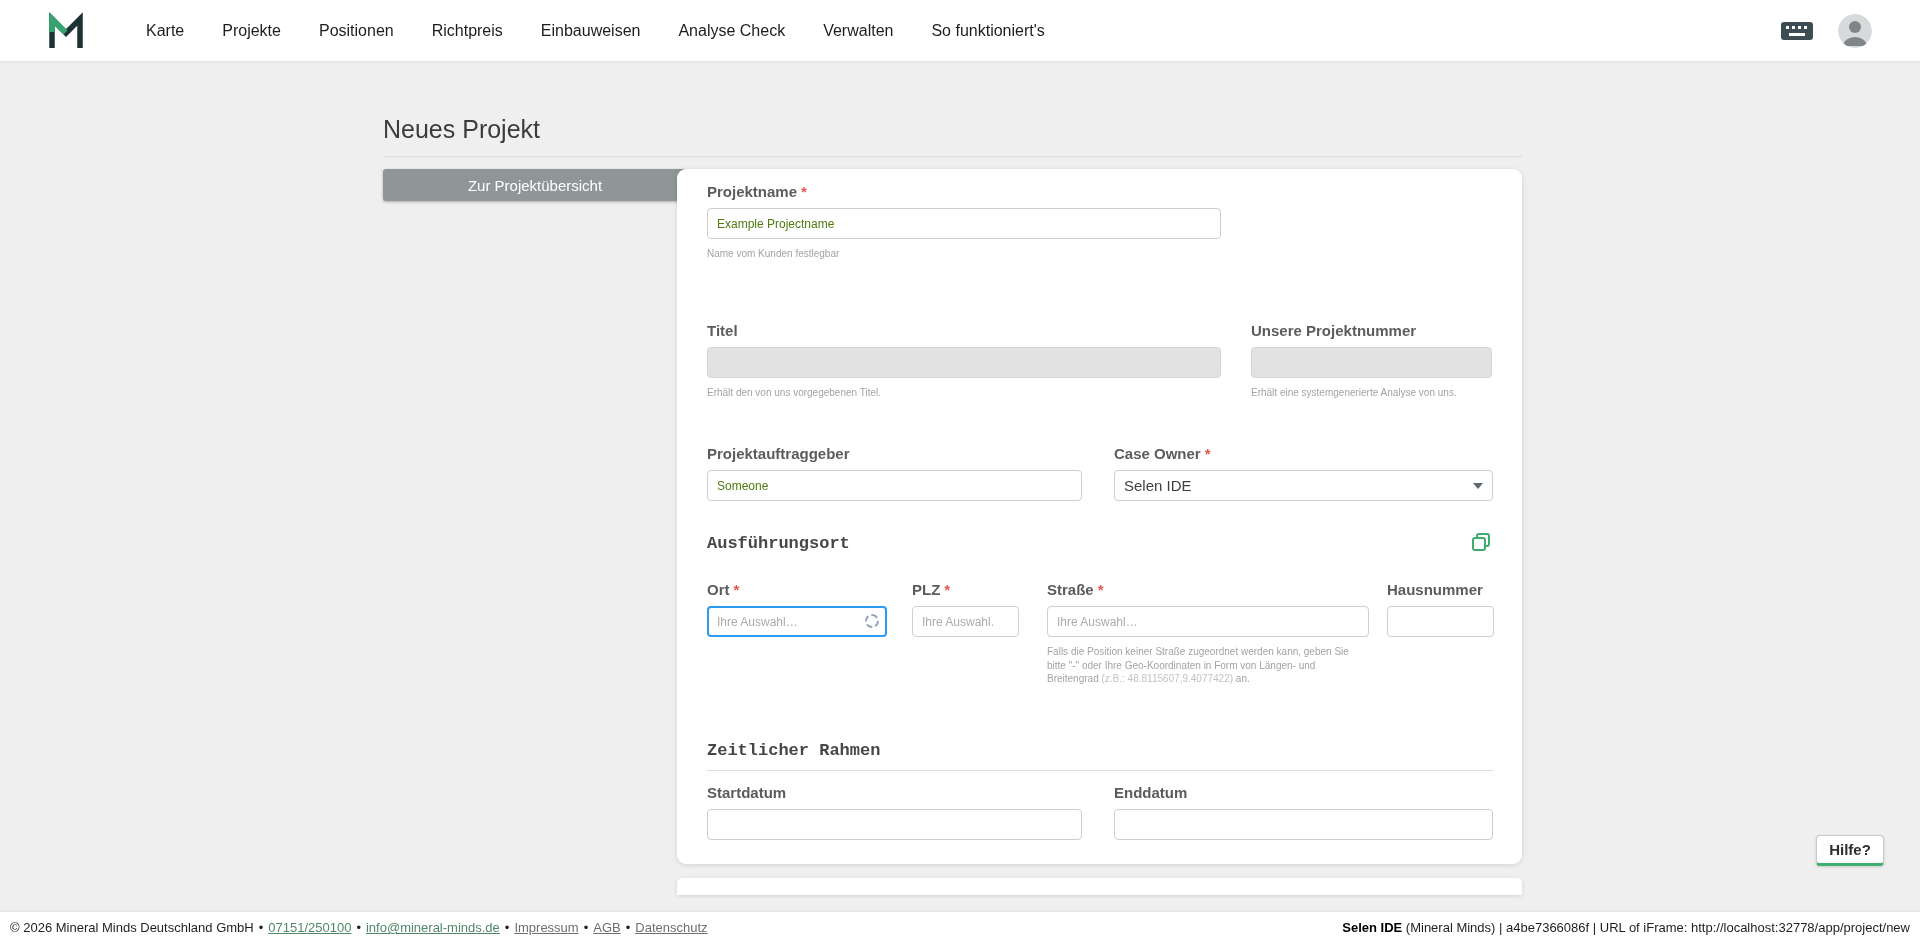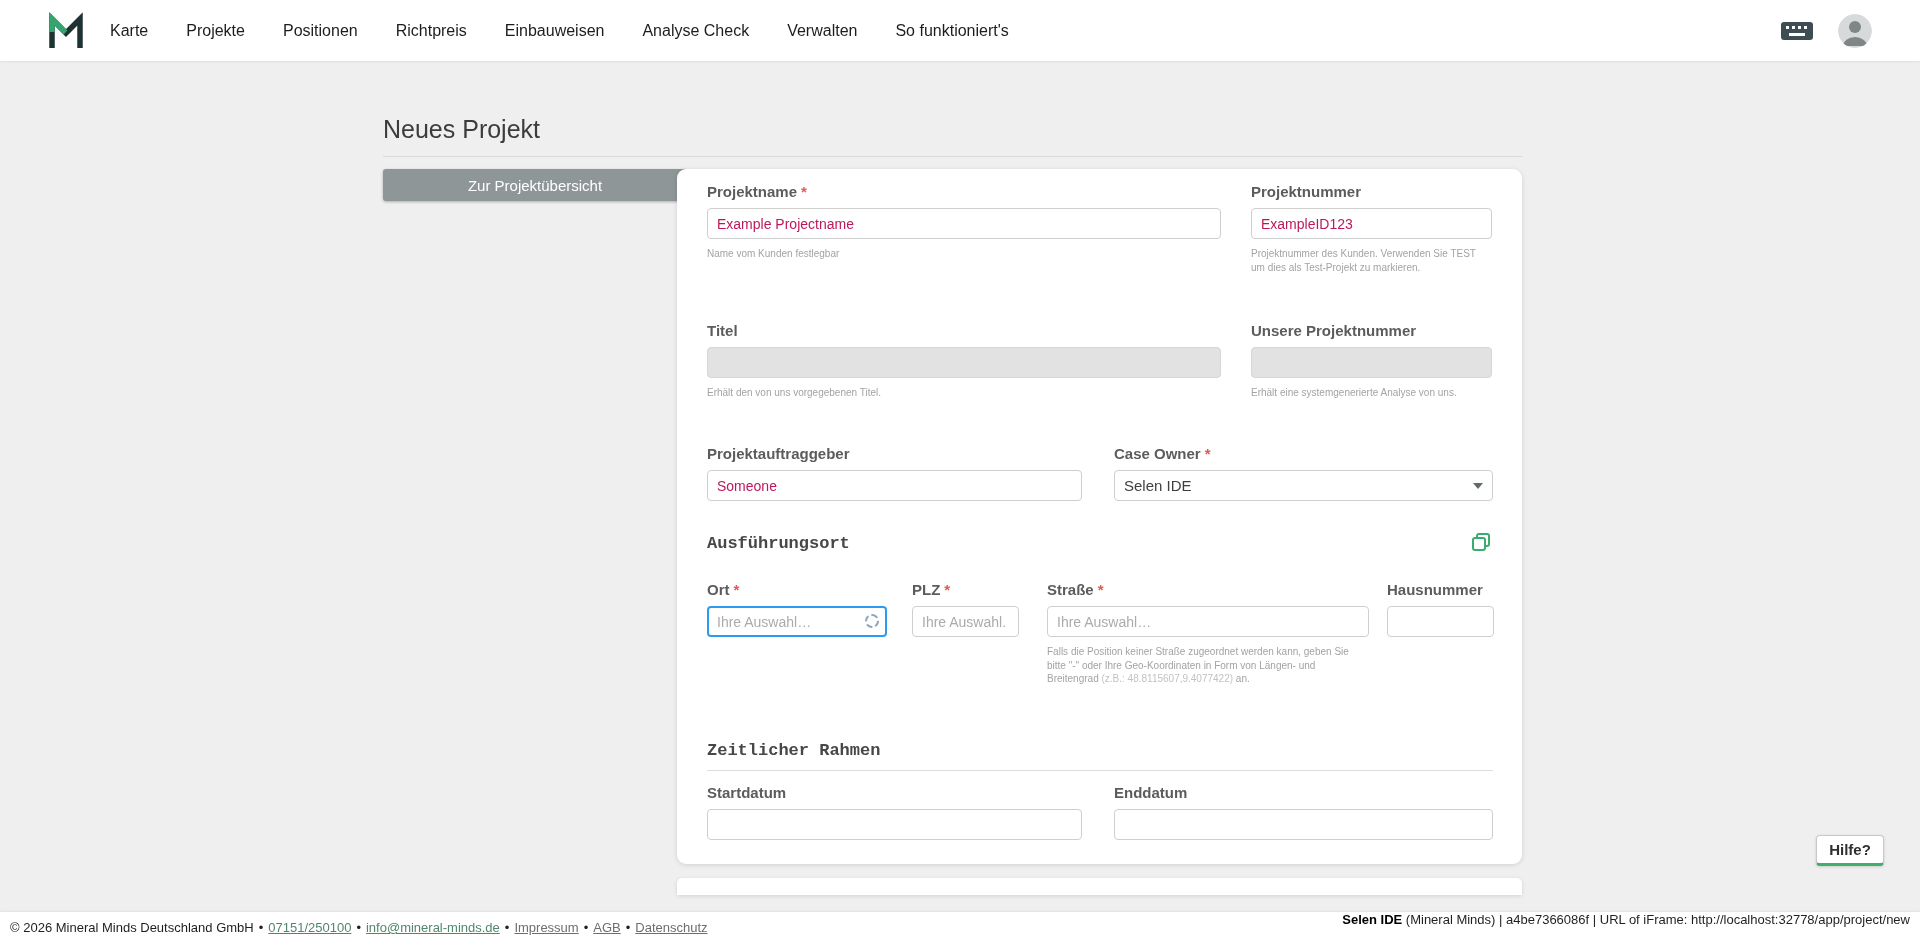--- a/index.html
+++ b/index.html
@@ -10,21 +10,21 @@
     font-family:"Liberation Sans", sans-serif;
   }
 
   
   .navbar {
     position:absolute; top:0; left:0; right:0; height:61px;
     background:#ffffff; display:flex; align-items:center;
     box-shadow:0 1px 2px rgba(0,0,0,.07); z-index:20;
   }
   .logo { margin-left:46px; width:40px; height:38px; display:flex; align-items:center; cursor:pointer; }
-  .nav { display:flex; margin-left:24px; gap:38px; align-items:center;justify-content:center; }
+  .nav { display:flex; margin-left:60px; gap:38px; align-items:center;justify-content:center; }
   .nav-item { font-size:16px; font-weight:500; color:#1d1d1d; text-decoration:none; cursor:pointer; white-space:nowrap; }
   .nav-right { margin-left:auto; margin-right:48px; display:flex; align-items:center; gap:24px; }
   .kb { display:flex; cursor:pointer; }
   .avatar { width:34px; height:34px; border-radius:50%; overflow:hidden; display:flex; cursor:pointer; }
 
   
   .page-title { position:absolute; left:383px; top:115px; margin:0; font-size:25px; font-weight:400; color:#3c3c3c; }
   .title-rule { position:absolute; left:383px; top:156px; width:1139px; border:none; border-top:1px solid #dadada; margin:0; }
   .btn-back {
     position:absolute; left:383px; top:169px; width:304px; height:32px;
@@ -35,21 +35,21 @@
   
   .card {
     position:absolute; left:677px; top:169px; width:845px; height:695px;
     background:#fff; border-radius:9px; box-shadow:0 1px 5px rgba(0,0,0,.13);
   }
   .fg { position:absolute; }
   .lbl { display:block; font-size:15px; font-weight:700; color:#5c5c5c; margin-bottom:7px; line-height:18px; }
   .req { color:#e05a52; margin-left:4px; font-weight:700; }
   .input {
     width:100%; height:31px; border:1px solid #cfcfcf; border-radius:4px;
-    padding:0 9px; font-size:14px; color:#be185d; font-family:inherit; background:#fff; outline:none;
+    padding:0 9px; font-size:12px; color:#4d7c0f; font-family:inherit; background:#fff; outline:none;
   }
   .input::placeholder { color:#ababab; }
   .input--disabled { background:#e2e2e2; border-color:#d6d6d6; }
   .input--focus { border:2px solid #2d9bf0; padding:0 8px; }
   .input-wrap { position:relative; }
   .spinner {
     position:absolute; right:8px; top:8px; width:14px; height:14px;
     border:2px dashed #8fa3bc; border-radius:50%;
     animation:spin 1.2s linear infinite;
   }
@@ -74,21 +74,21 @@
   .help-btn {
     position:absolute; left:1816px; top:835px; width:68px; height:31px;
     background:#fff; border:1px solid #c9c9c9; border-bottom:3px solid #3fae6e; border-radius:4px;
     font-weight:700; font-size:15px; color:#2f2f2f; font-family:inherit;
     box-shadow:0 1px 3px rgba(0,0,0,.15); cursor:pointer; z-index:25;
   }
 
   
   .footer {
     position:absolute; left:0; right:0; bottom:0; height:31px; background:#fff;
-    display:flex; padding:0 10px; font-size:13px; color:#1f1f1f;
+    display:flex; align-items:center; padding:0 10px; font-size:13px; color:#1f1f1f;
     box-shadow:0 -1px 2px rgba(0,0,0,.06); z-index:20;
   }
   .footer-left { display:flex; align-items:center; gap:5px; white-space:nowrap; }
   .footer-right { margin-left:auto; white-space:nowrap; }
   .flink { text-decoration:underline; cursor:pointer; }
   .flink--green { color:#50876b; }
   .flink--gray { color:#6e6e6e; }
   .bullet { color:#1f1f1f; }
   .user-bold { font-weight:700; color:#000; }
 </style>
@@ -140,25 +140,20 @@
 <button class="btn-back">Zur Projektübersicht</button>
 
 <section class="card">
 
   <div class="fg" style="left:30px; top:14px; width:514px;">
     <label class="lbl"><span>Projektname</span><span class="req">*</span></label>
     <input class="input" value="Example Projectname" style="">
     <div class="helper">Name vom Kunden festlegbar</div>
   </div>
 
-  <div class="fg" style="left:574px; top:14px; width:241px;">
-    <label class="lbl">Projektnummer</label>
-    <input class="input" value="ExampleID123" style="">
-    <div class="helper">Projektnummer des Kunden. Verwenden Sie TEST um dies als Test-Projekt zu markieren.</div>
-  </div>
 
   <div class="fg" style="left:30px; top:153px; width:514px;">
     <label class="lbl">Titel</label>
     <input class="input input--disabled" disabled="" style="">
     <div class="helper">Erhält den von uns vorgegebenen Titel.</div>
   </div>
 
   <div class="fg" style="left:574px; top:153px; width:241px;">
     <label class="lbl">Unsere Projektnummer</label>
     <input class="input input--disabled" disabled="" style="">

